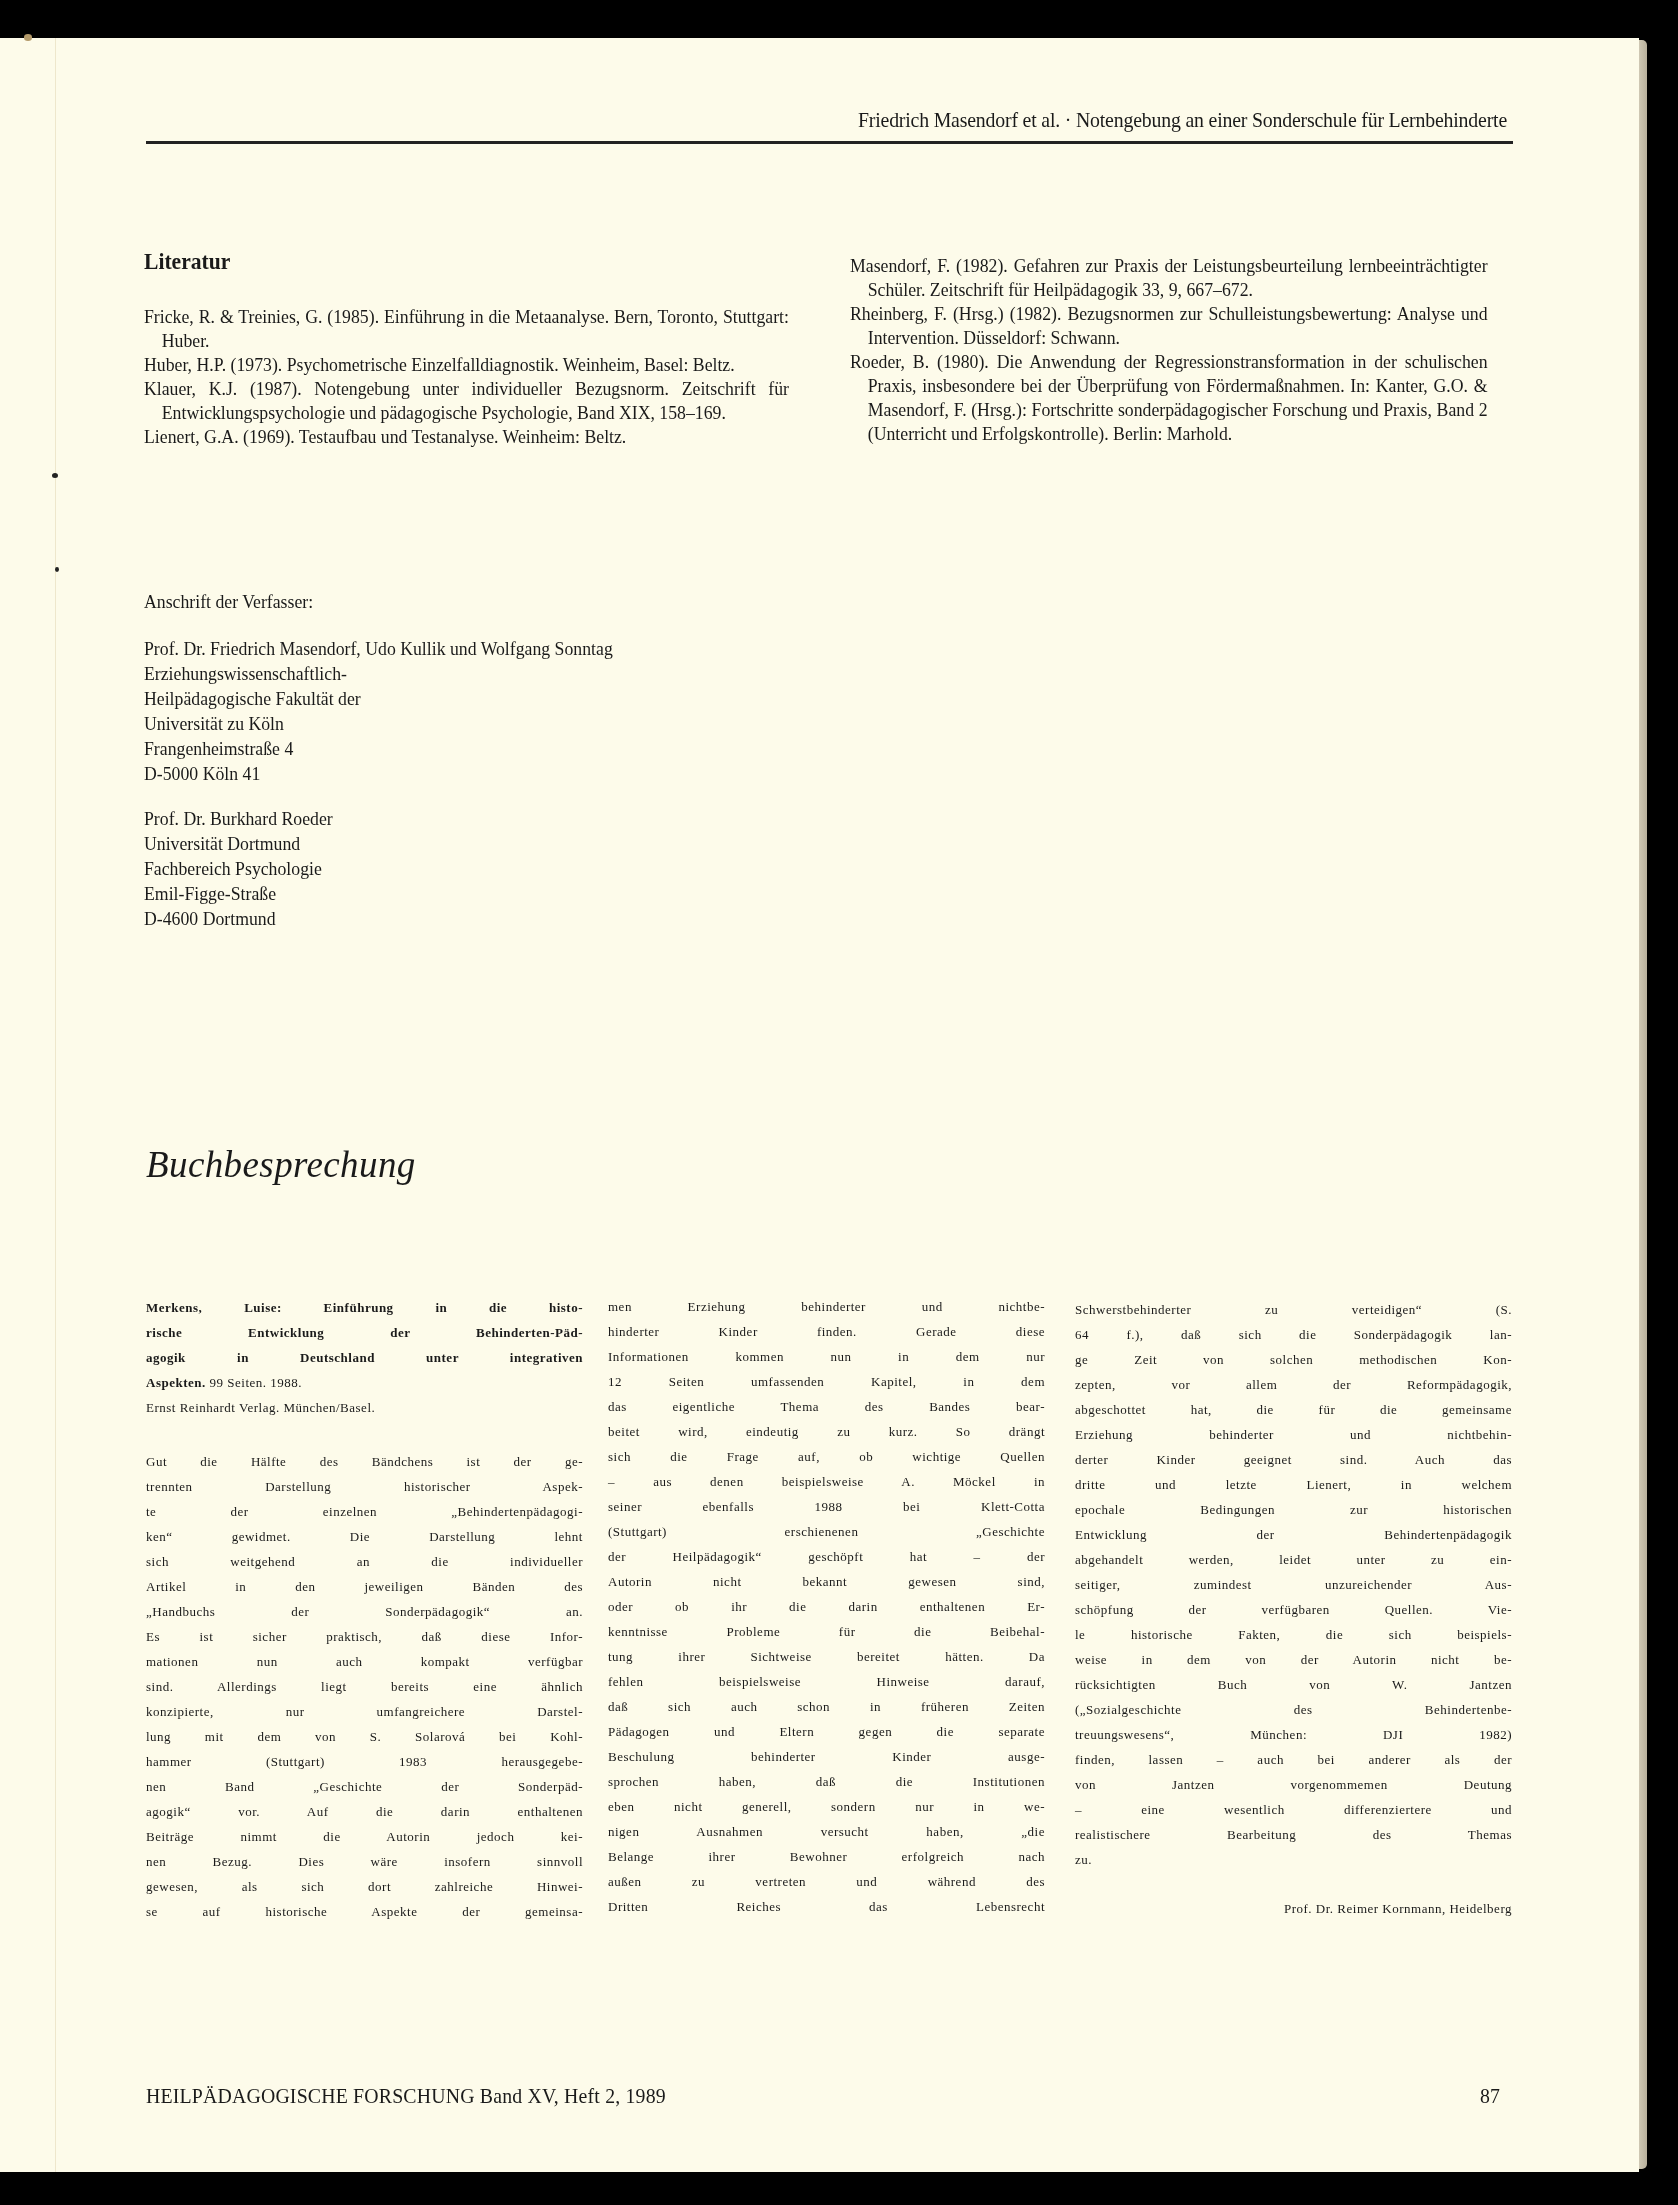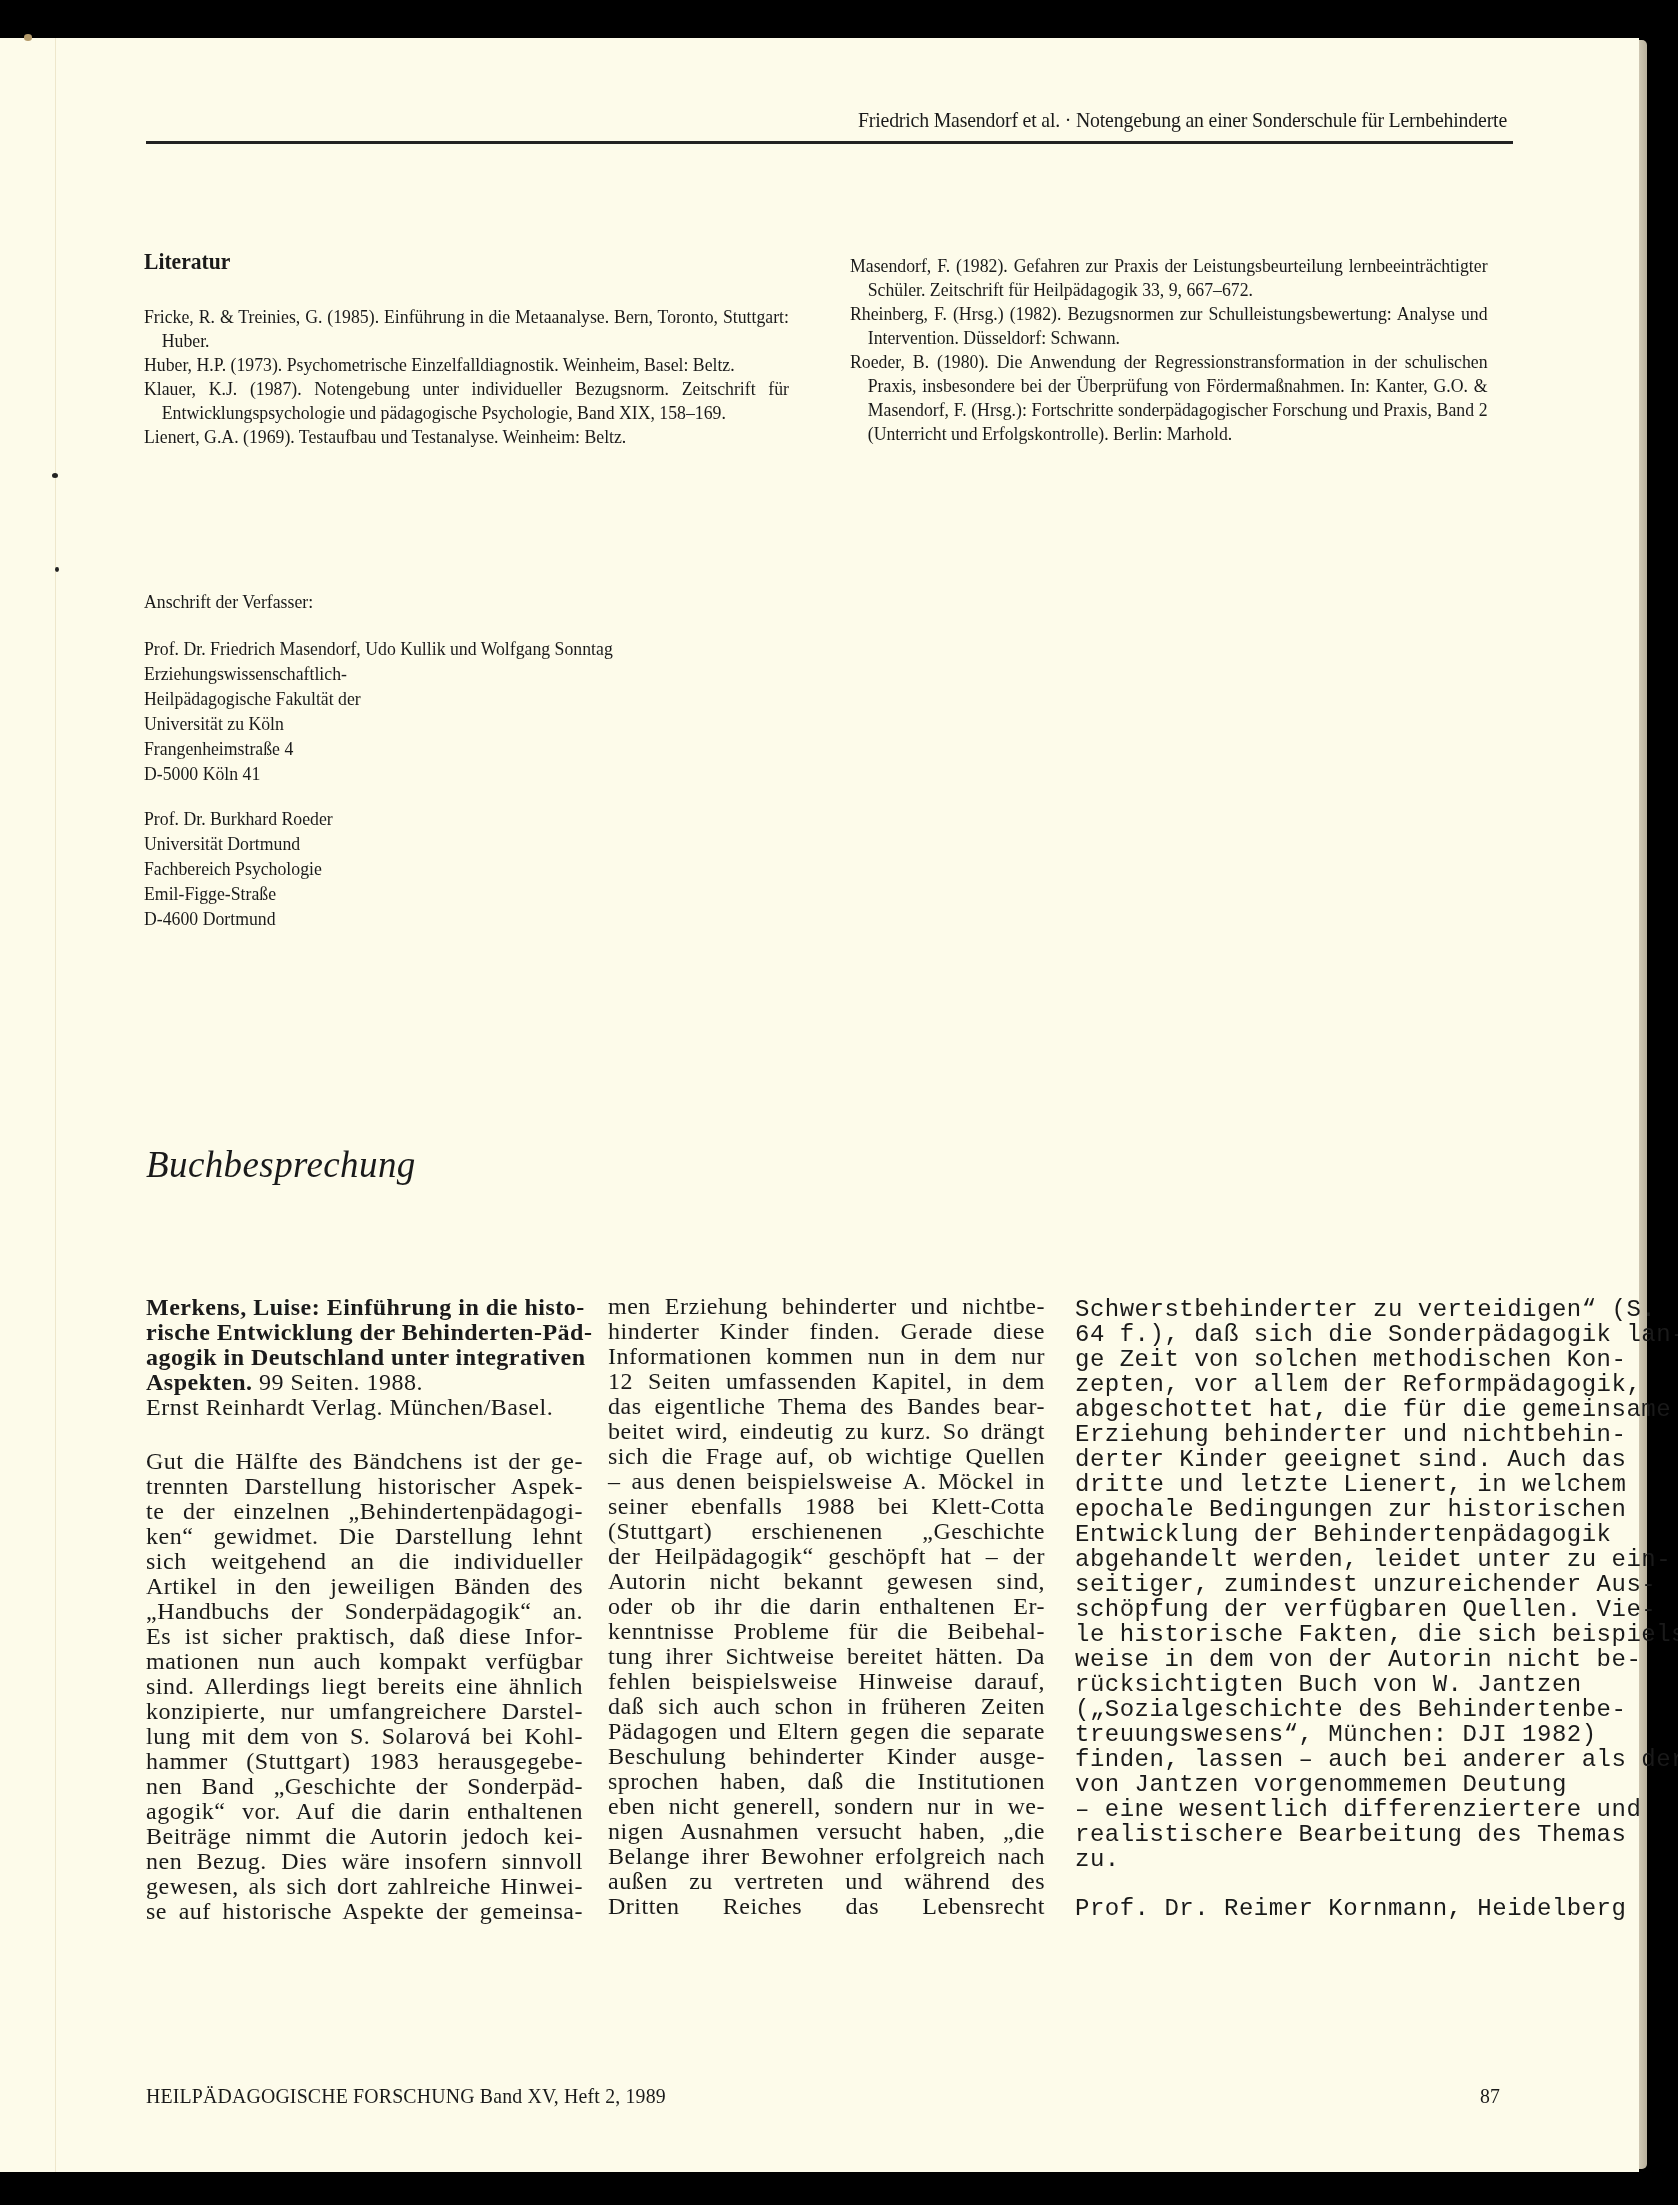--- a/index.html
+++ b/index.html
@@ -49,26 +49,26 @@
     .address-block-1 { top: 636px; }
     .address-block-2 { top: 806px; }
     .address div { white-space: nowrap; }
 
     .section-title {
       position: absolute; left: 146px; top: 1143px; font-size: 37px; font-style: italic;
       letter-spacing: 0.4px;
     }
 
     .col {
-      position: absolute; top: 1295px; width: 437px; font-size: 24px; line-height: 25px;
+      position: absolute; top: 1295px; width: 437px; font-size: 13px; line-height: 25px;
       text-align: justify; letter-spacing: 0.5px;
     }
     .col.c1 { left: 146px; }
     .col.c2 { left: 608px; top: 1294px; }
-    .col.c3 { left: 1075px; top: 1297px; font-family: Liberation Mono, monospace; }
+    .col.c3 { left: 1075px; top: 1297px; }
     .book-title { font-weight: bold; }
     .col .line { display: block; text-align: justify; text-align-last: justify; white-space: nowrap; }
     .col .line.last { text-align-last: left; }
     .spacer { height: 28.5px; }
     .signature { text-align: right; padding-right: 0; margin-top: 24px; }
 
     .footer {
       position: absolute; top: 2083px; font-size: 22px;
       transform: scaleX(0.9); transform-origin: left center;
     }

